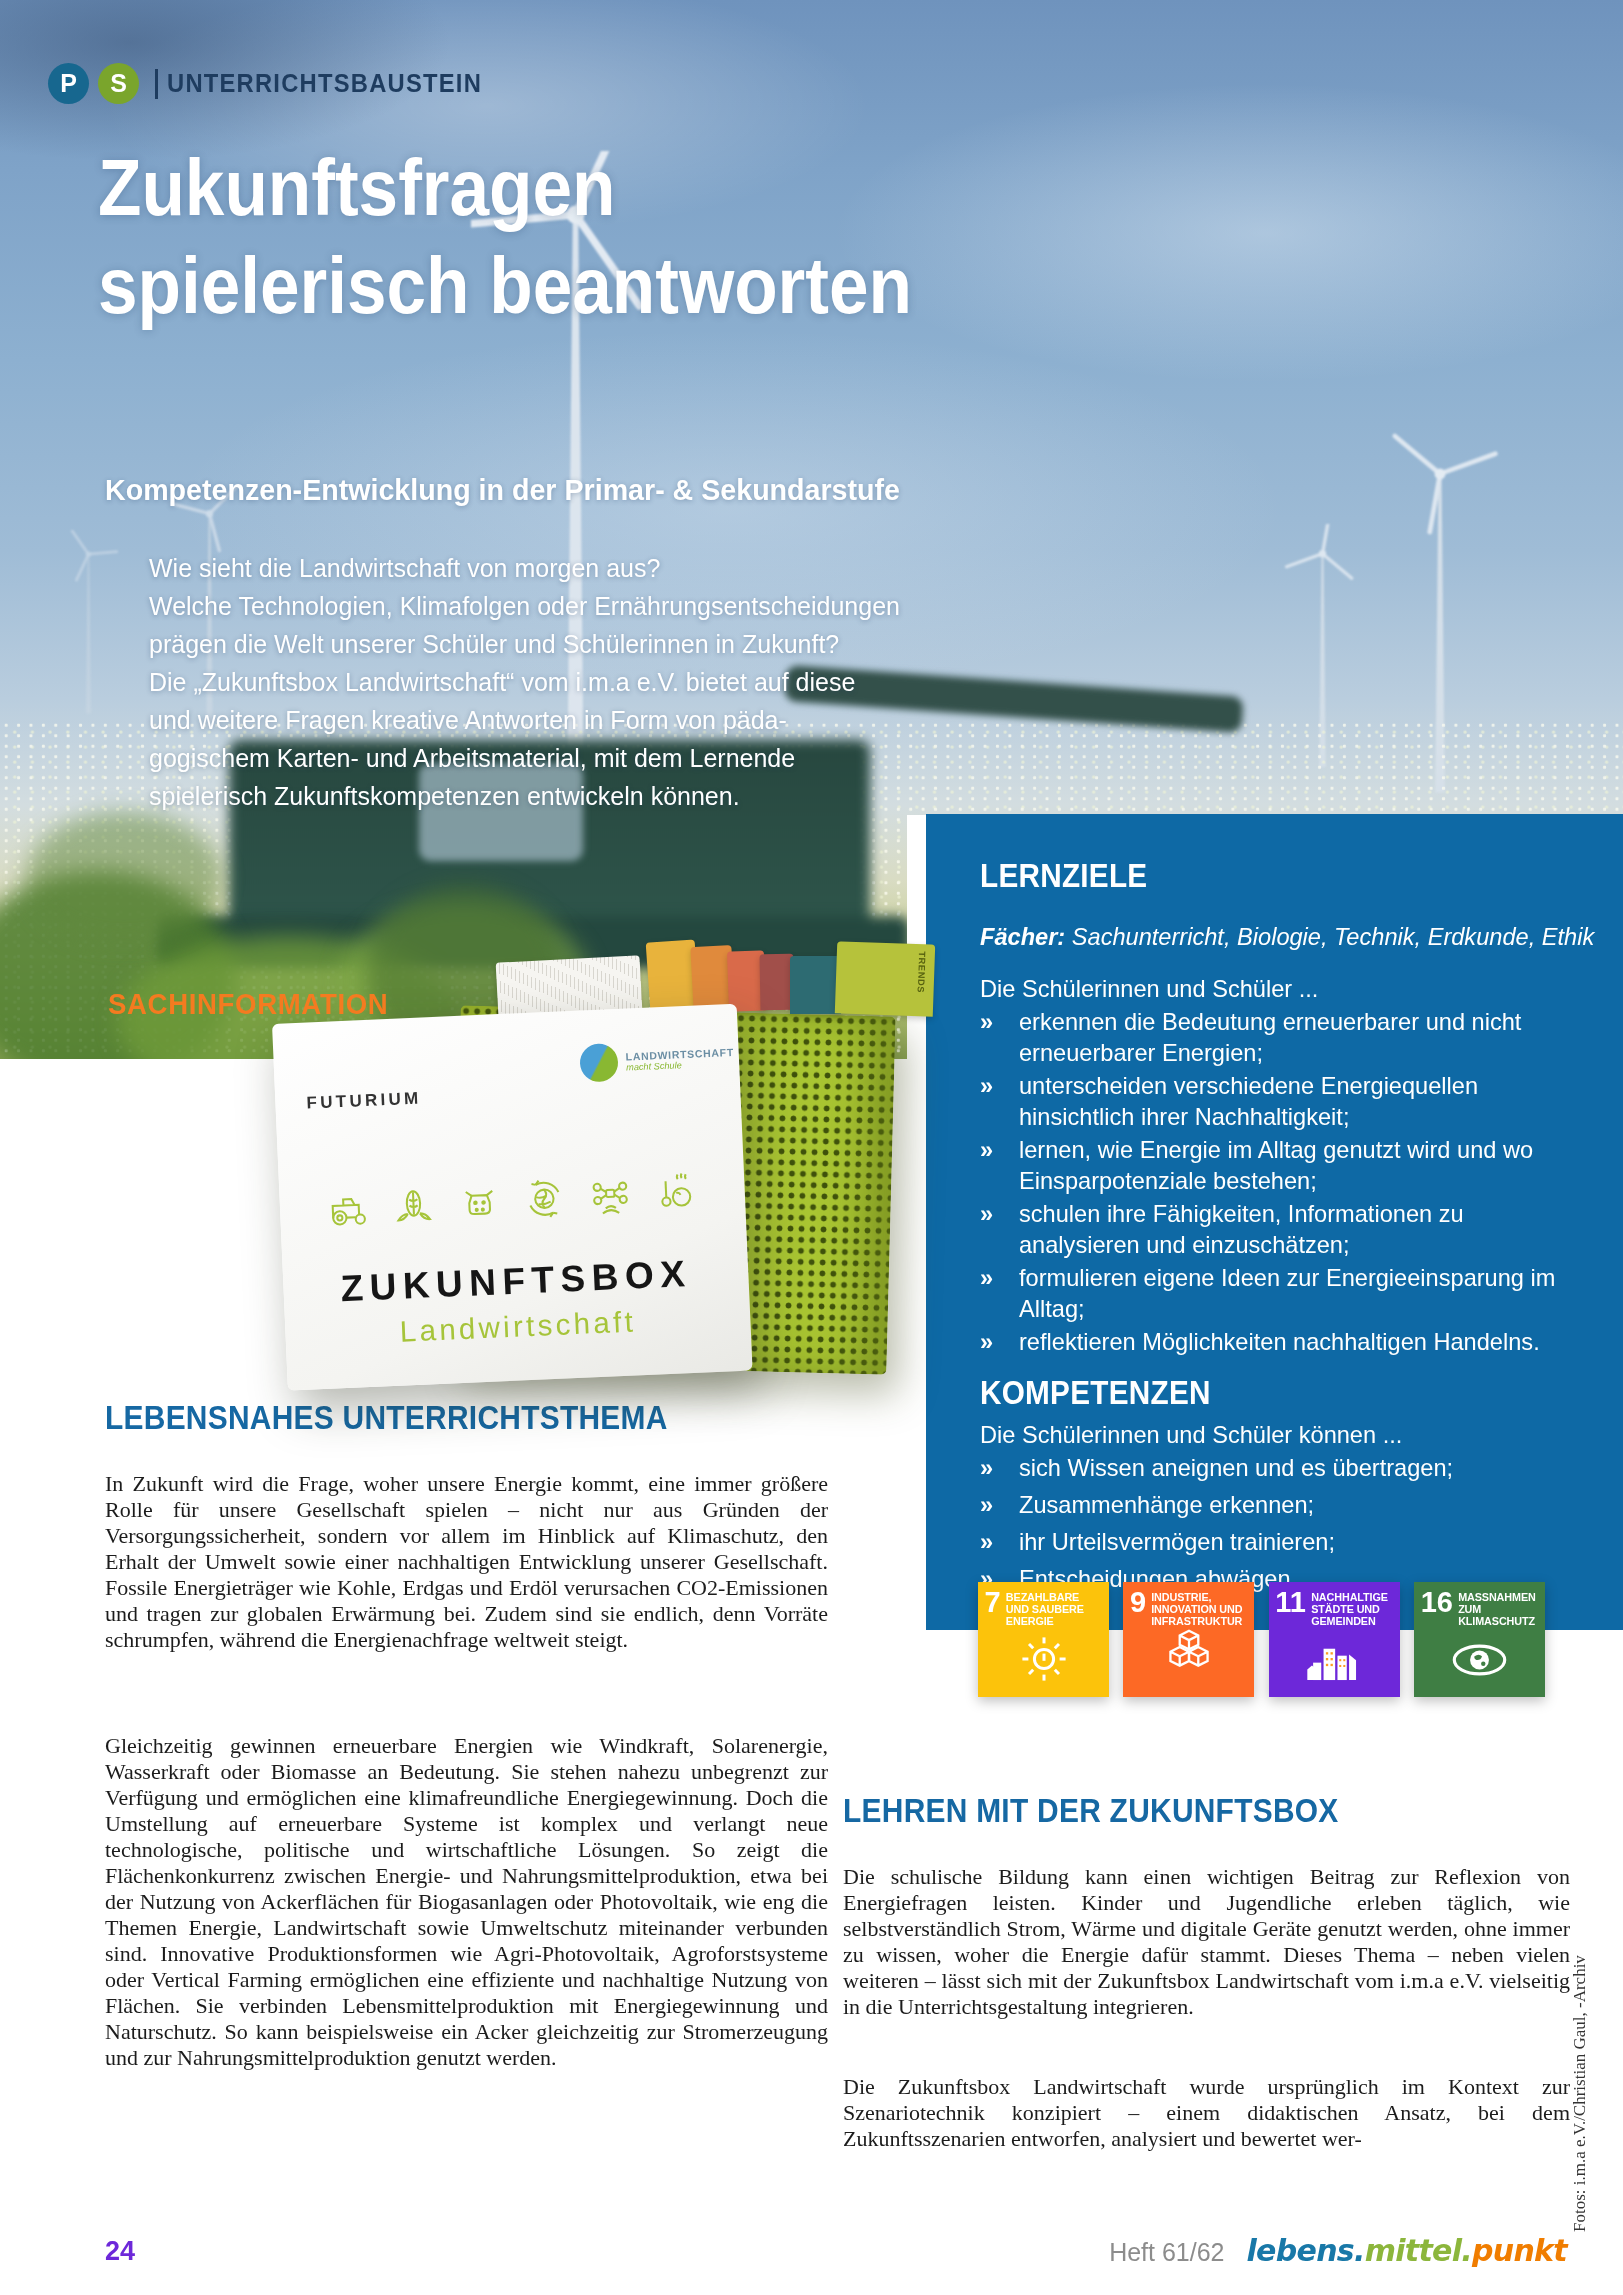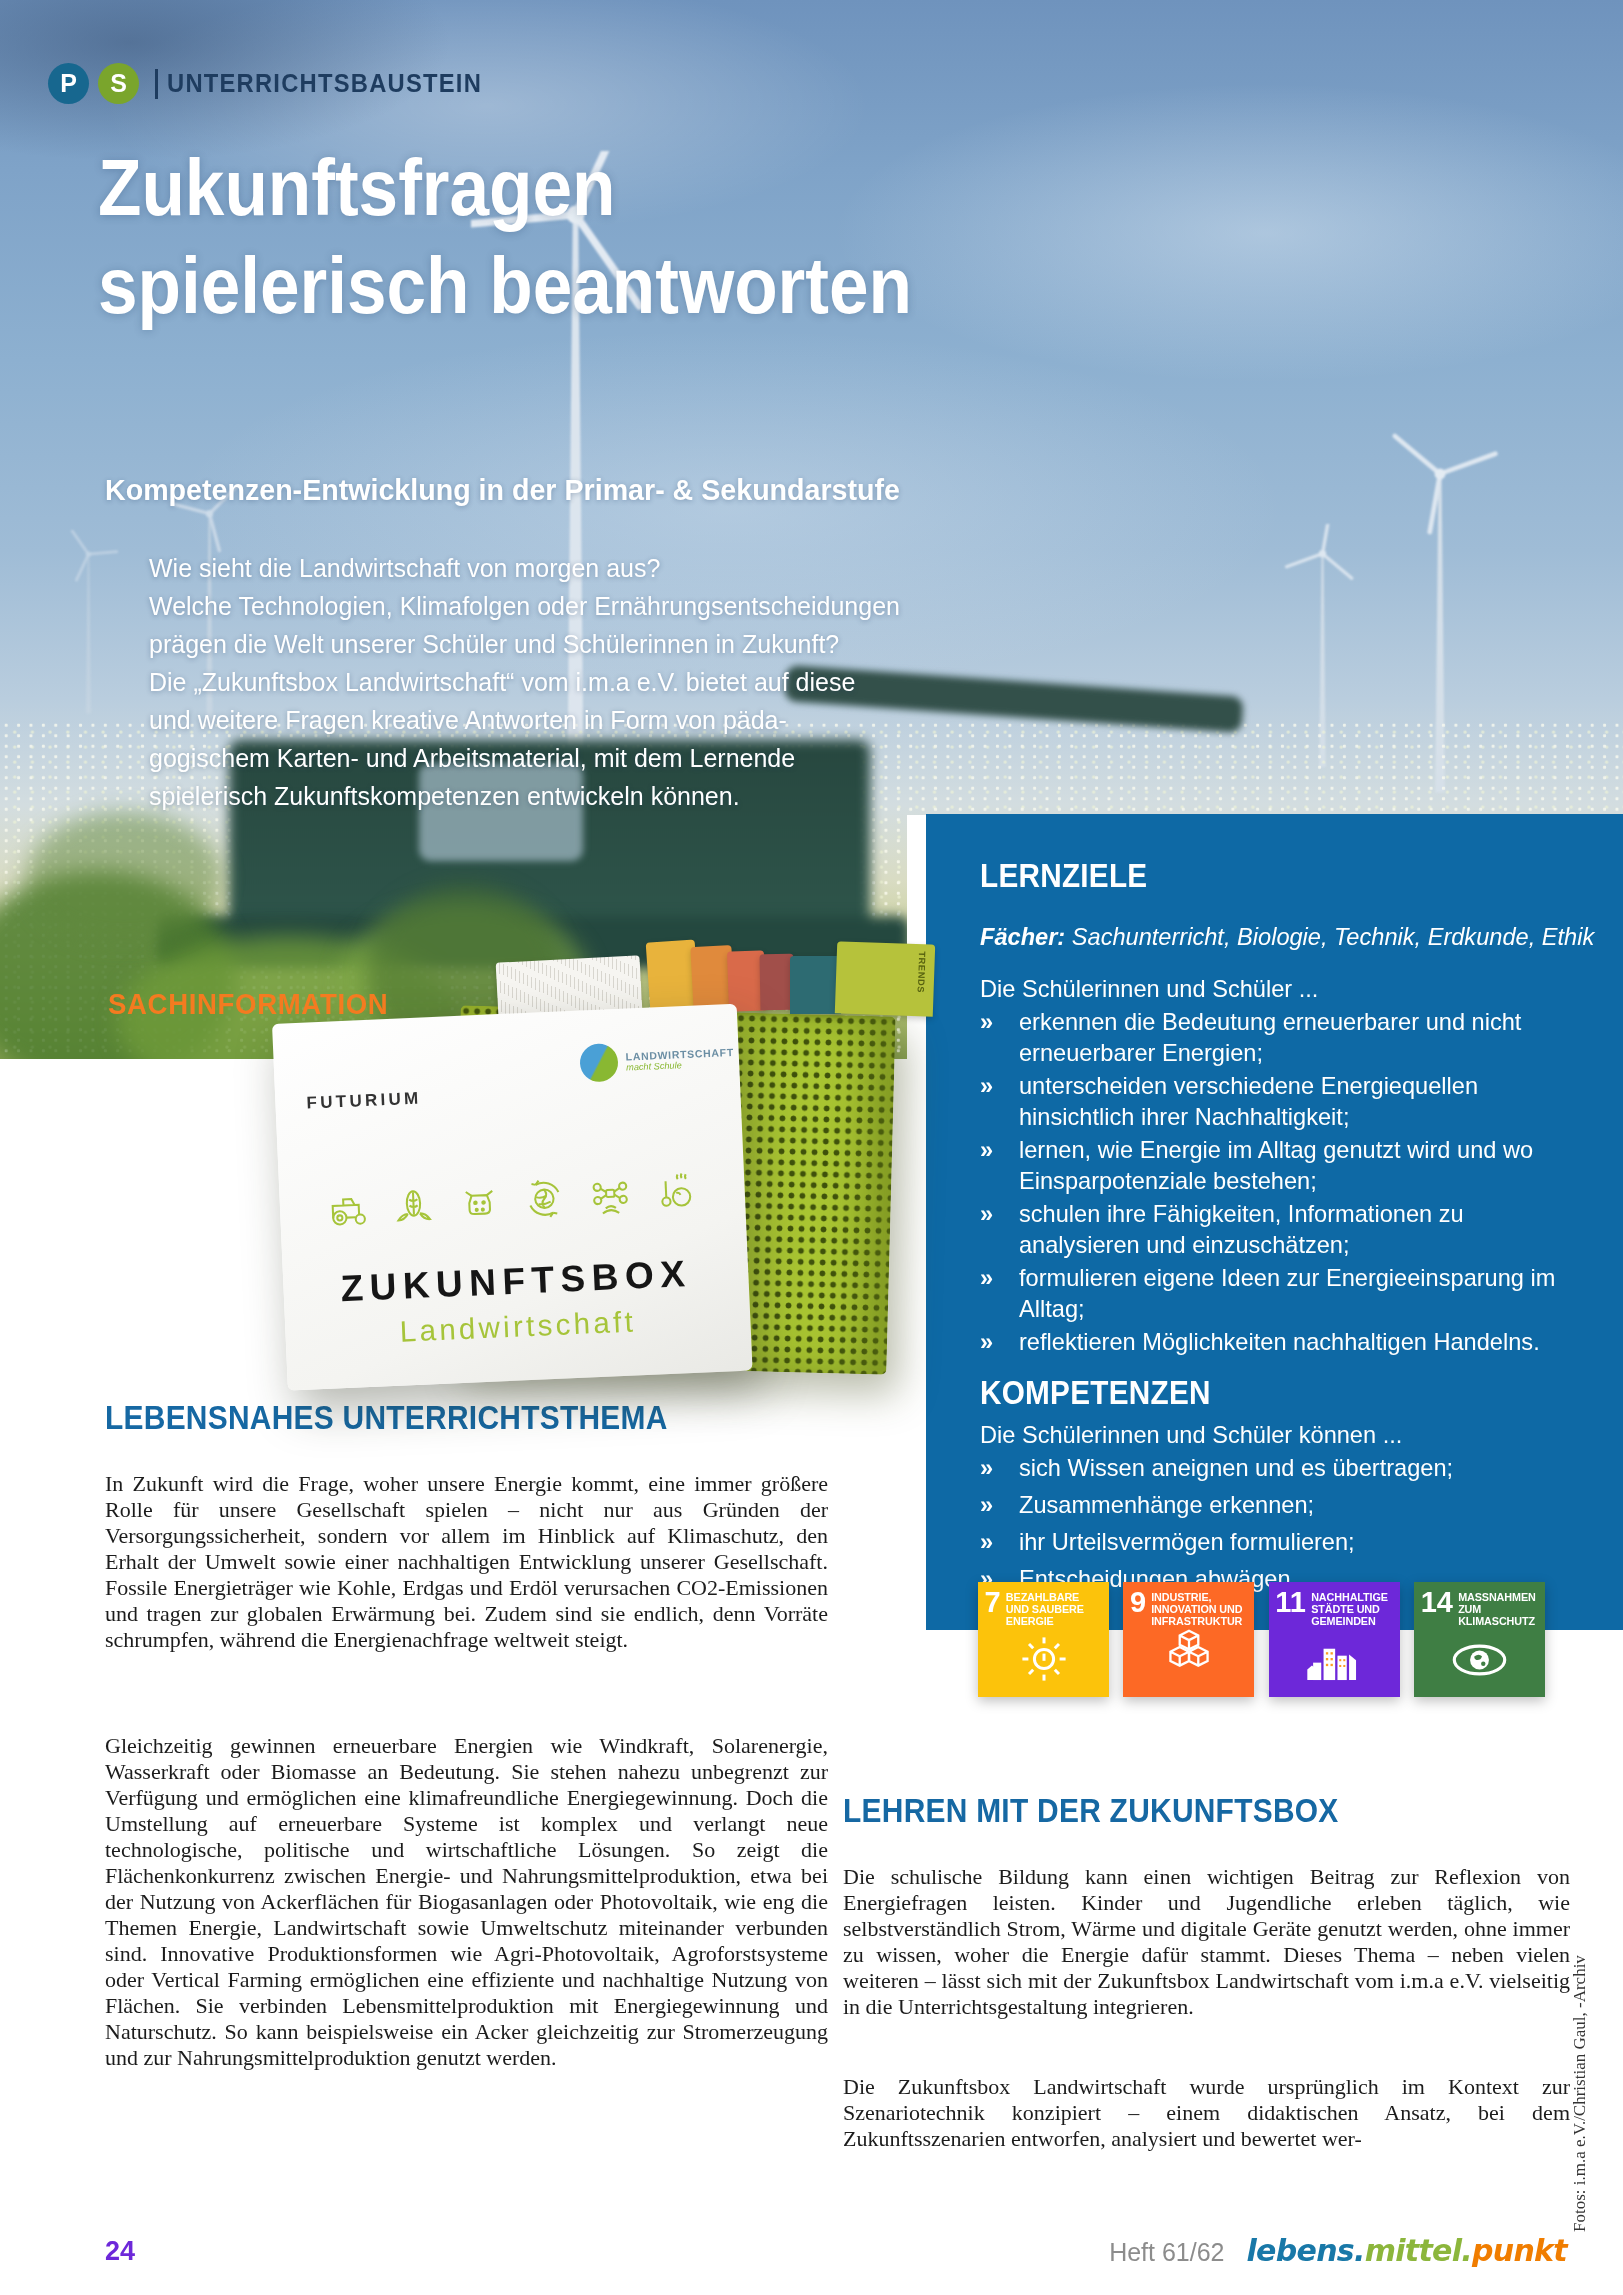--- a/index.html
+++ b/index.html
@@ -283,21 +283,21 @@
       <li><span class="bg">»</span><span>lernen, wie Energie im Alltag genutzt wird und wo Einsparpotenziale bestehen;</span></li>
       <li><span class="bg">»</span><span>schulen ihre Fähigkeiten, Informationen zu analysieren und einzuschätzen;</span></li>
       <li><span class="bg">»</span><span>formulieren eigene Ideen zur Energieeinsparung im Alltag;</span></li>
       <li><span class="bg">»</span><span>reflektieren Möglichkeiten nachhaltigen Handelns.</span></li>
     </ul>
     <h2 class="side-h side-h2">KOMPETENZEN</h2>
     <div class="side-lead">Die Schülerinnen und Schüler können ...</div>
     <ul class="side-ul sp">
       <li><span class="bg">»</span><span>sich Wissen aneignen und es übertragen;</span></li>
       <li><span class="bg">»</span><span>Zusammenhänge erkennen;</span></li>
-      <li><span class="bg">»</span><span>ihr Urteilsvermögen formulieren;</span></li>
+      <li><span class="bg">»</span><span>ihr Urteilsvermögen trainieren;</span></li>
       <li><span class="bg">»</span><span>Entscheidungen abwägen.</span></li>
     </ul>
 
     <div class="sdg-row">
       <div class="sdg-tile" style="background: rgb(252, 195, 11);">
         <div class="sdg-head">
           <div class="sdg-num">7</div>
           <div class="sdg-label">BEZAHLBARE UND SAUBERE ENERGIE</div>
         </div>
         <div class="sdg-icon">
@@ -352,21 +352,21 @@
               <rect x="59" y="52" width="3.5" height="3.5"></rect>
                 <rect x="66" y="52" width="3.5" height="3.5"></rect>
               <rect x="59" y="62" width="3.5" height="3.5"></rect>
                 <rect x="66" y="62" width="3.5" height="3.5"></rect>
             </g>
           </svg>
         </div>
       </div>
       <div class="sdg-tile" style="background: rgb(63, 126, 68);">
         <div class="sdg-head">
-          <div class="sdg-num">14</div>
+          <div class="sdg-num">16</div>
           <div class="sdg-label">MASSNAHMEN ZUM KLIMASCHUTZ</div>
         </div>
         <div class="sdg-icon" style="margin-top:7.9px;">
           <svg width="63" height="50" viewBox="0 0 100 70">
             <ellipse cx="50" cy="35" rx="40" ry="22" fill="none" stroke="#fff" stroke-width="5"></ellipse>
             <circle cx="50" cy="35" r="15" fill="#fff"></circle>
             <path fill="#3f7e44" d="M42 29 q7 -5 12 0 q-2 7 -9 6 q-4 -2 -3 -6 z"></path>
             <circle cx="56" cy="41" r="3.5" fill="#3f7e44"></circle>
           </svg>
         </div>

